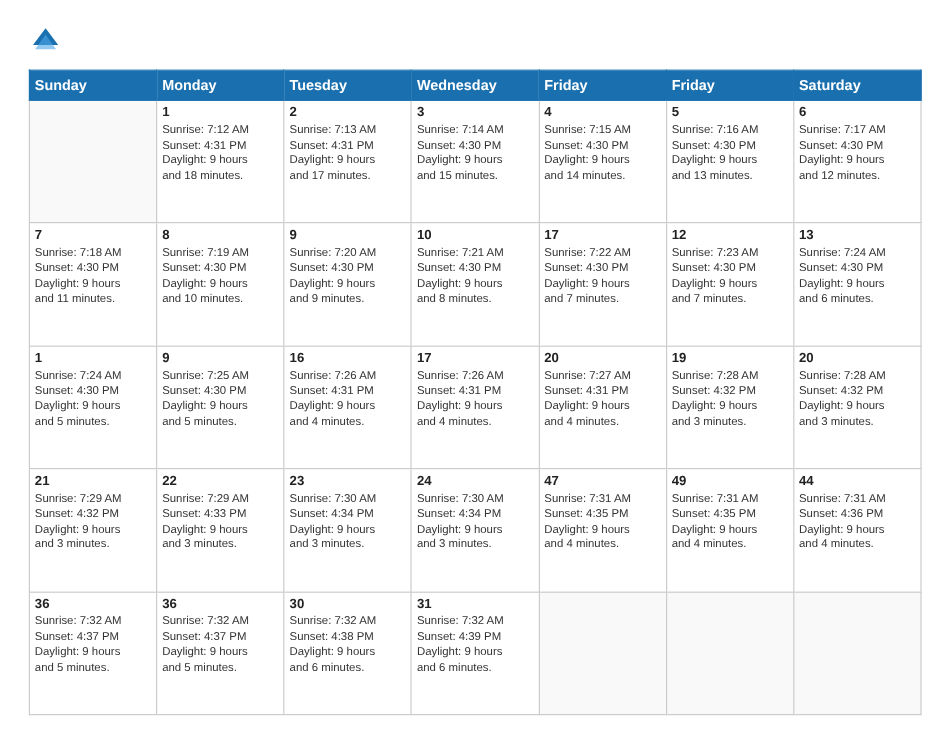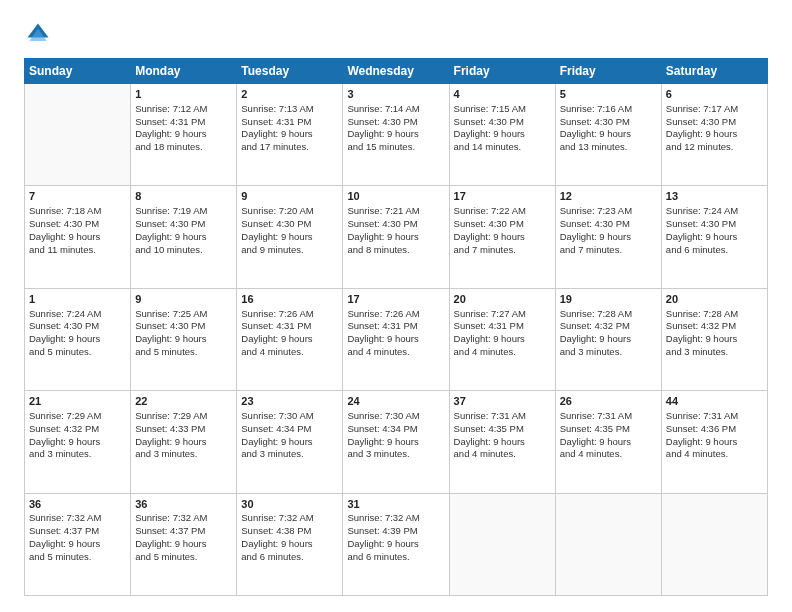--- a/index.html
+++ b/index.html
@@ -156,22 +156,22 @@
           <td><span class="day-number">17</span>Sunrise: 7:26 AM<br>Sunset: 4:31 PM<br>Daylight: 9 hours<br>and 4 minutes.<br></td>
           <td><span class="day-number">20</span>Sunrise: 7:27 AM<br>Sunset: 4:31 PM<br>Daylight: 9 hours<br>and 4 minutes.<br></td>
           <td><span class="day-number">19</span>Sunrise: 7:28 AM<br>Sunset: 4:32 PM<br>Daylight: 9 hours<br>and 3 minutes.<br></td>
           <td><span class="day-number">20</span>Sunrise: 7:28 AM<br>Sunset: 4:32 PM<br>Daylight: 9 hours<br>and 3 minutes.<br></td>
         </tr>
         <tr>
           <td><span class="day-number">21</span>Sunrise: 7:29 AM<br>Sunset: 4:32 PM<br>Daylight: 9 hours<br>and 3 minutes.<br></td>
           <td><span class="day-number">22</span>Sunrise: 7:29 AM<br>Sunset: 4:33 PM<br>Daylight: 9 hours<br>and 3 minutes.<br></td>
           <td><span class="day-number">23</span>Sunrise: 7:30 AM<br>Sunset: 4:34 PM<br>Daylight: 9 hours<br>and 3 minutes.<br></td>
           <td><span class="day-number">24</span>Sunrise: 7:30 AM<br>Sunset: 4:34 PM<br>Daylight: 9 hours<br>and 3 minutes.<br></td>
-          <td><span class="day-number">37</span>Sunrise: 7:31 AM<br>Sunset: 4:35 PM<br>Daylight: 9 hours<br>and 4 minutes.<br></td>
-          <td><span class="day-number">26</span>Sunrise: 7:31 AM<br>Sunset: 4:35 PM<br>Daylight: 9 hours<br>and 4 minutes.<br></td>
+          <td><span class="day-number">47</span>Sunrise: 7:31 AM<br>Sunset: 4:35 PM<br>Daylight: 9 hours<br>and 4 minutes.<br></td>
+          <td><span class="day-number">49</span>Sunrise: 7:31 AM<br>Sunset: 4:35 PM<br>Daylight: 9 hours<br>and 4 minutes.<br></td>
           <td><span class="day-number">44</span>Sunrise: 7:31 AM<br>Sunset: 4:36 PM<br>Daylight: 9 hours<br>and 4 minutes.<br></td>
         </tr>
         <tr>
           <td><span class="day-number">36</span>Sunrise: 7:32 AM<br>Sunset: 4:37 PM<br>Daylight: 9 hours<br>and 5 minutes.<br></td>
           <td><span class="day-number">36</span>Sunrise: 7:32 AM<br>Sunset: 4:37 PM<br>Daylight: 9 hours<br>and 5 minutes.<br></td>
           <td><span class="day-number">30</span>Sunrise: 7:32 AM<br>Sunset: 4:38 PM<br>Daylight: 9 hours<br>and 6 minutes.<br></td>
           <td><span class="day-number">31</span>Sunrise: 7:32 AM<br>Sunset: 4:39 PM<br>Daylight: 9 hours<br>and 6 minutes.<br></td>
           <td class="empty-cell"></td>
           <td class="empty-cell"></td>
           <td class="empty-cell"></td>

